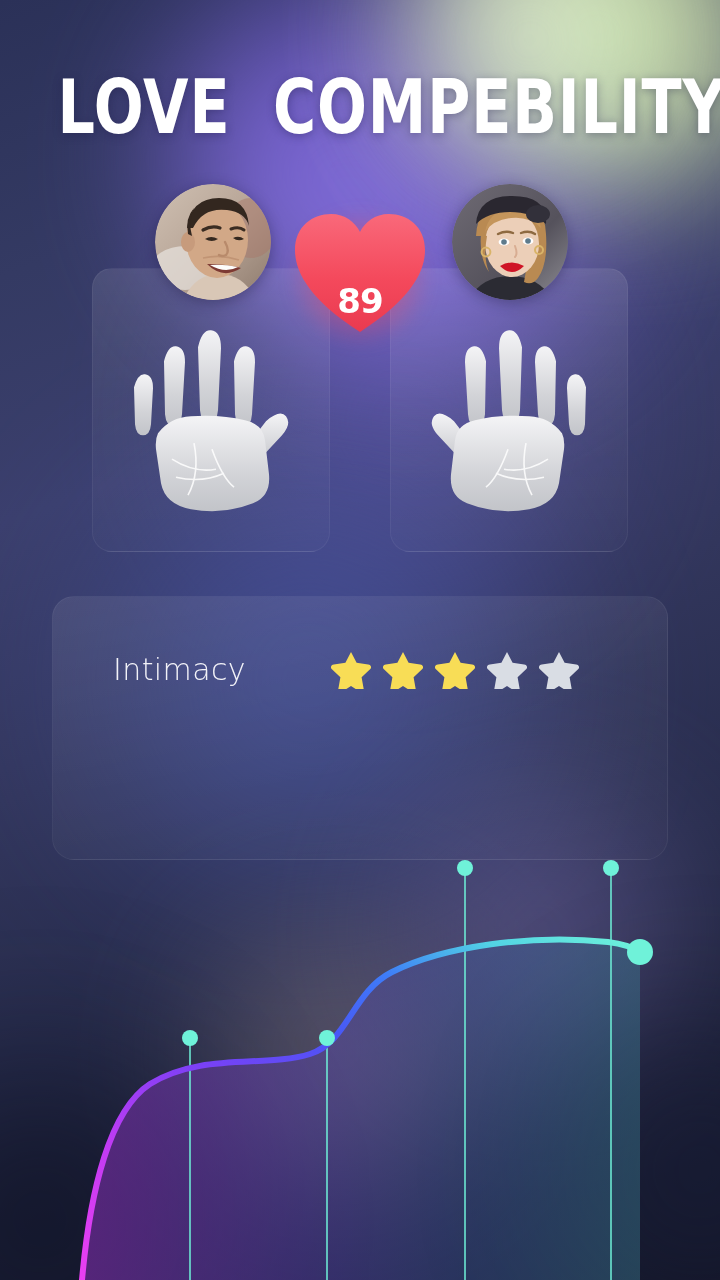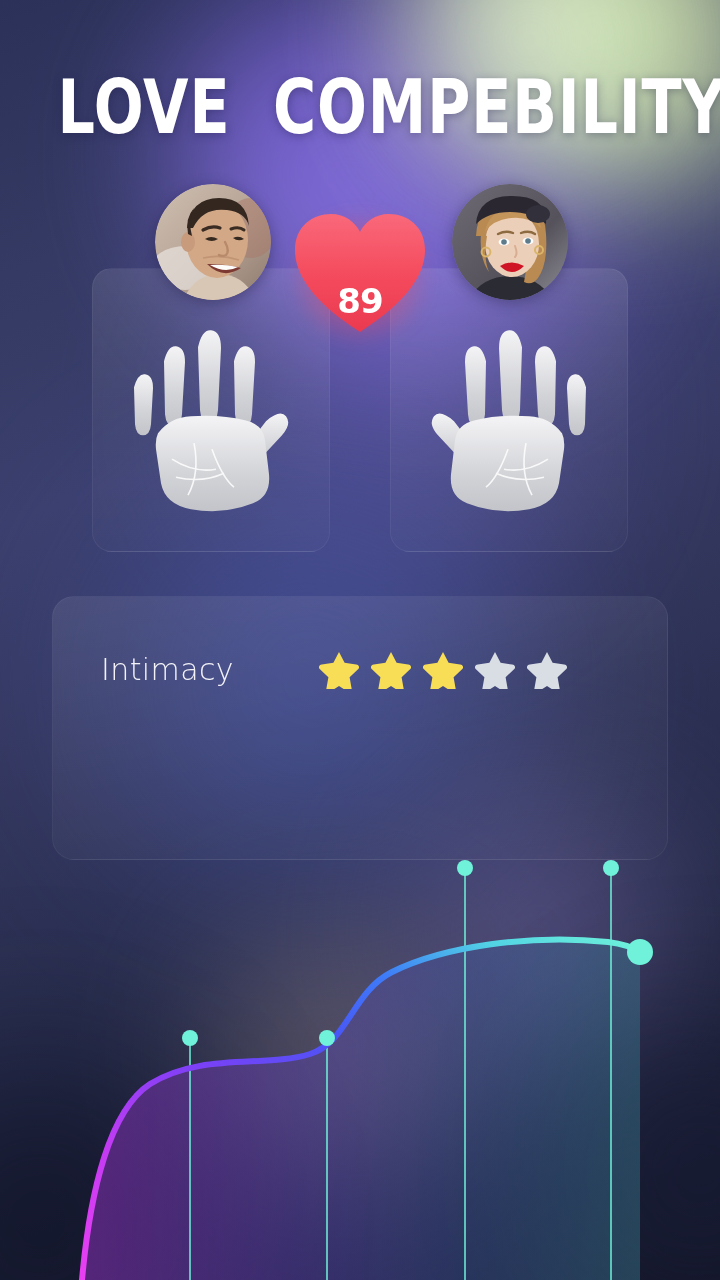--- a/index.html
+++ b/index.html
@@ -96,21 +96,21 @@
     margin-top:32px;
   }
 
   
   #rating-panel {
     position:absolute; left:52px; top:596px; width:616px; height:264px;
     border-radius:22px;
     background:linear-gradient(170deg, rgba(255,255,255,.085) 0%, rgba(255,255,255,.045) 50%, rgba(255,255,255,.015) 100%);
     border:1px solid rgba(255,255,255,.05);
   }
-  .rating-row { position:absolute; left:48px; height:52px; display:flex; align-items:center; }
+  .rating-row { position:absolute; left:60px; height:52px; display:flex; align-items:center; }
   #rating-row-intimacy { top:46px; }
   #rating-row-suitable { top:106px; }
   .rating-label {
     width:170px;
     font-family:"DejaVu Sans", sans-serif;
     font-size:30px; font-weight:300;
     color:#f2f2f8;
     letter-spacing:.4px;
   }
   .icon-row { display:flex; gap:12px; align-items:center; margin-left:48px; }

